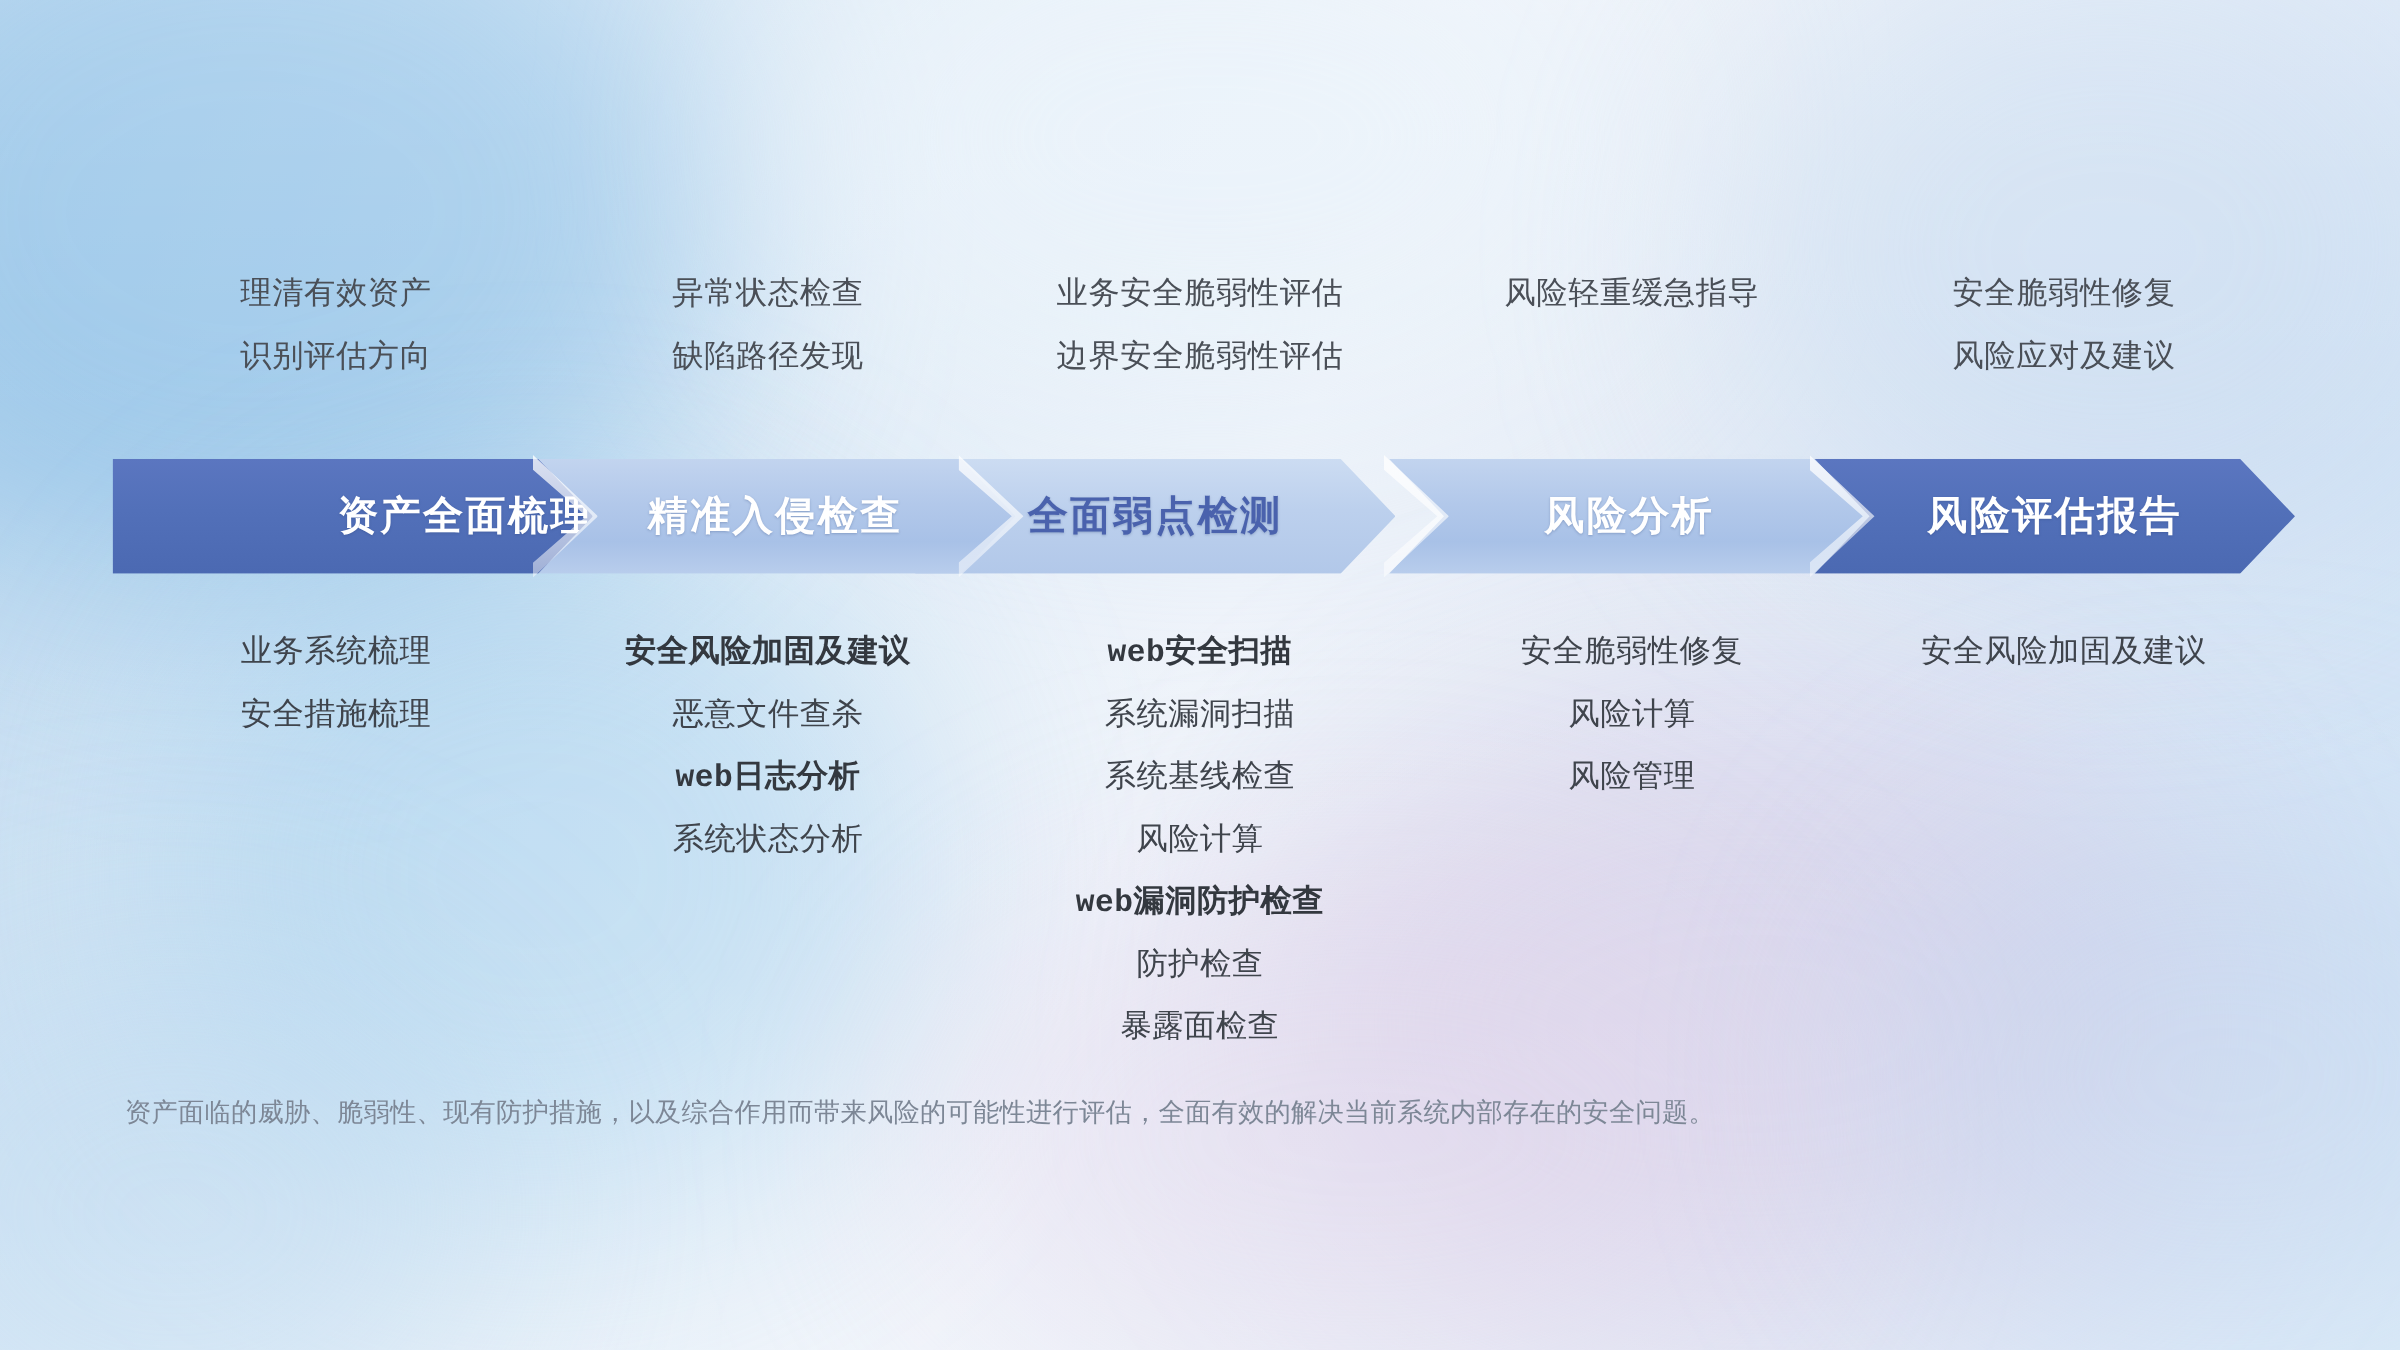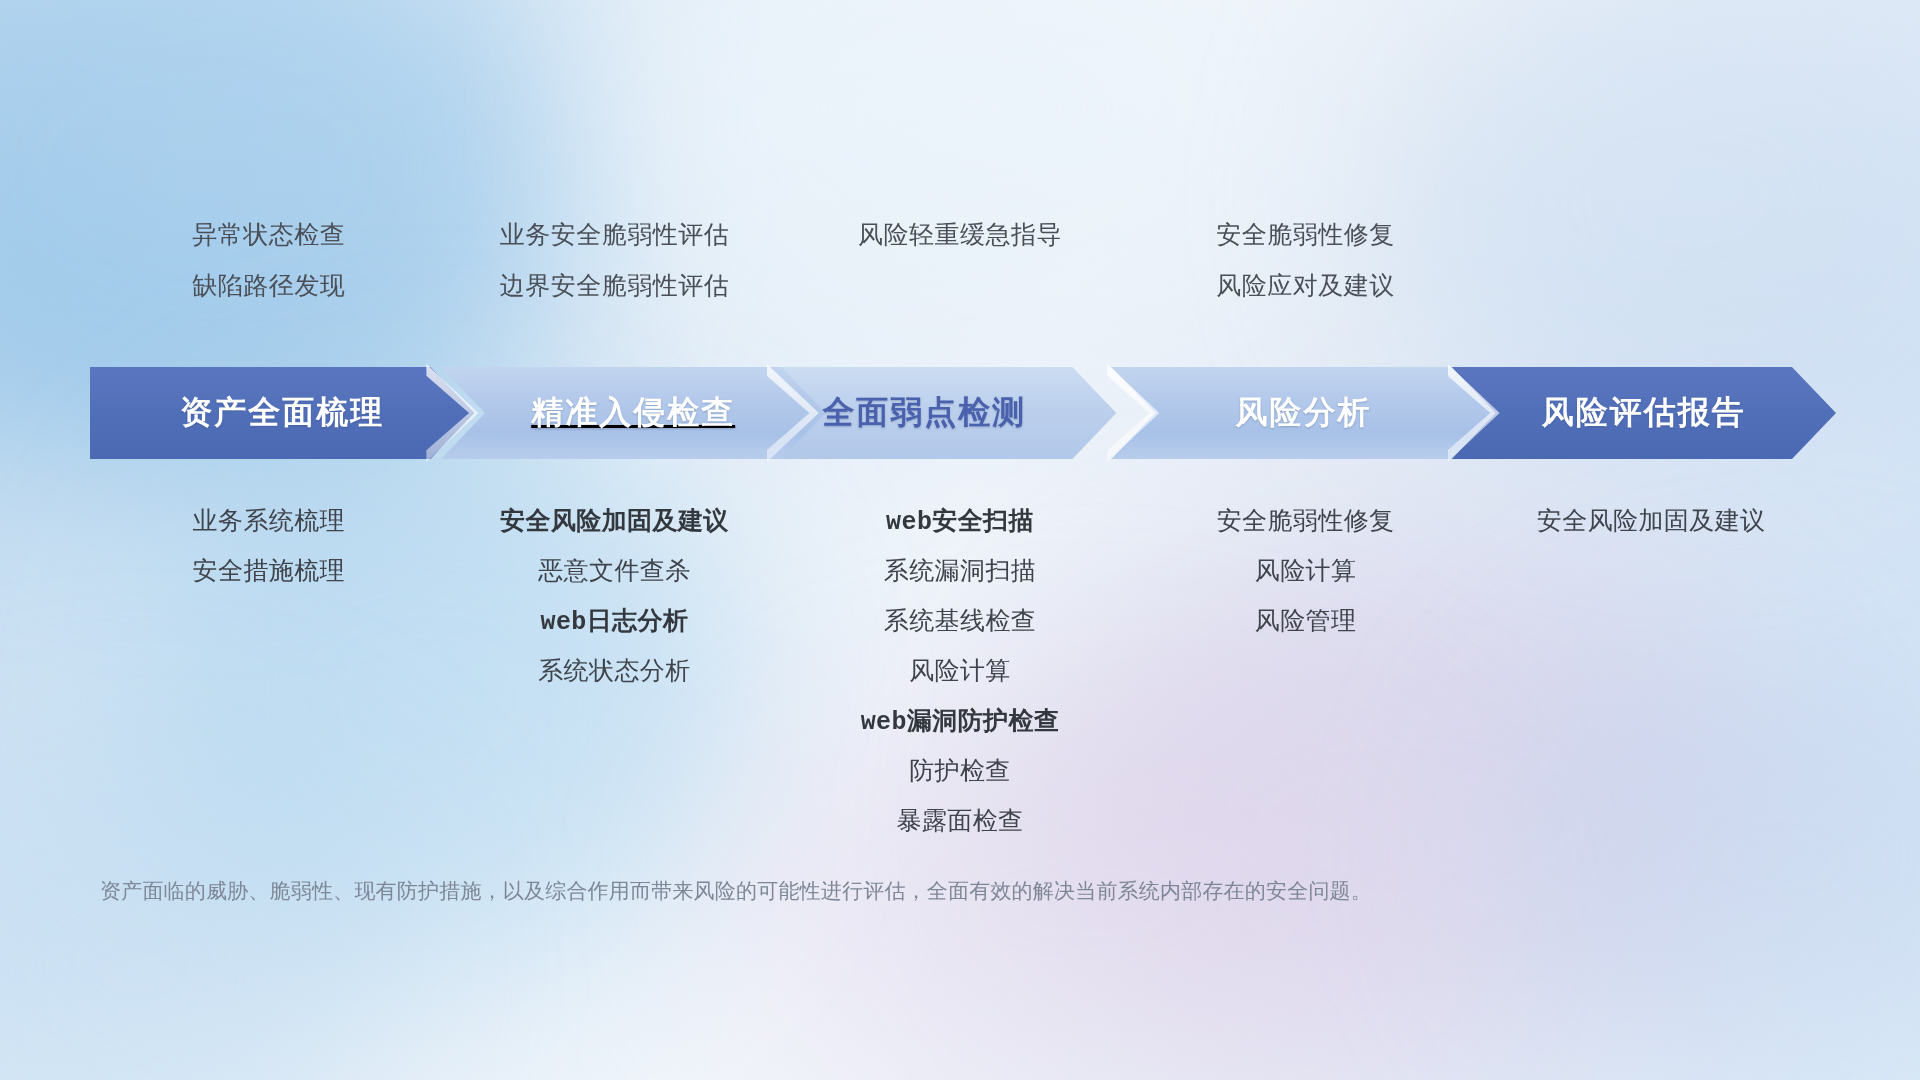--- a/index.html
+++ b/index.html
@@ -37,21 +37,21 @@
     font-size:25px;line-height:1.0;color:#4a4f57;white-space:nowrap;
     letter-spacing:.5px;margin-bottom:26px;font-weight:400;
   }
 
   
   #band{position:absolute;left:90px;top:367px;width:1746px;height:92px;}
   .chev{
     position:absolute;top:0;height:92px;display:flex;align-items:center;justify-content:center;
     clip-path:polygon(0 0, calc(100% - 44px) 0, 100% 50%, calc(100% - 44px) 100%, 0 100%);
   }
-  .chev.first{clip-path:polygon(0 0, calc(100% - 44px) 0, 100% 50%, calc(100% - 44px) 100%, 0 100%);}
+  .chev.first{clip-path:polygon(0 0, calc(100% - 44px) 0, 100% 50%, calc(100% - 44px) 100%, 0 100%);justify-content:flex-end;}
   .chev.mid{clip-path:polygon(0 0, calc(100% - 44px) 0, 100% 50%, calc(100% - 44px) 100%, 0 100%, 44px 50%);}
   .chev.last{clip-path:polygon(0 0, calc(100% - 44px) 0, 100% 50%, calc(100% - 44px) 100%, 0 100%, 44px 50%);}
   .chev .ctext{
     font-size:32px;font-weight:bold;letter-spacing:2px;white-space:nowrap;
     text-shadow:0 1px 2px rgba(40,60,110,.28);
   }
   .dark{background:linear-gradient(180deg,#5b76c0 0%,#5270b9 45%,#4b69b2 100%);}
   .light{background:linear-gradient(180deg,#c2d4ef 0%,#b2c8ea 40%,#a8c1e7 72%,#b8cdec 100%);}
   .light2{background:linear-gradient(180deg,#ccdcf2 0%,#bcd0ed 45%,#b2c8e9 100%);}
   .white-t{color:#ffffff;}
@@ -88,41 +88,45 @@
   <div class="blob b4"></div>
   <div class="blob b5"></div>
   <div class="blob b6"></div>
   <div class="blob b7"></div>
   <div class="blob b8"></div>
   <div class="haze"></div>
 
   <div id="content">
     <div class="row" id="toprow">
         <div class="col">
+          <div class="tline">理清有效资产</div>
+          <div class="tline">识别评估方向</div>
+        </div>
+        <div class="col">
           <div class="tline">异常状态检查</div>
           <div class="tline">缺陷路径发现</div>
         </div>
         <div class="col">
           <div class="tline">业务安全脆弱性评估</div>
           <div class="tline">边界安全脆弱性评估</div>
         </div>
         <div class="col">
           <div class="tline">风险轻重缓急指导</div>
         </div>
         <div class="col">
           <div class="tline">安全脆弱性修复</div>
           <div class="tline">风险应对及建议</div>
         </div>
       </div>
     <div id="band">
         <div class="chev first dark" style="left: 0px; width: 384.4px; z-index: 5;">
           <span class="ctext white-t">资产全面梳理</span>
         </div>
         <div class="sep" style="left: 336.4px; z-index: 9;"></div>
-        <div class="chev mid light" style="left: 351px; width: 384.4px; z-index: 3; text-decoration: underline;">
+        <div class="chev mid light" style="left: 338px; width: 384.4px; z-index: 3;">
           <span class="ctext white-t">精准入侵检查</span>
         </div>
         <div class="sep" style="left: 676.8px; z-index: 9;"></div>
         <div class="chev mid light2" style="left: 642px; width: 384.4px; z-index: 2;">
           <span class="ctext blue-t">全面弱点检测</span>
         </div>
         <div class="sep" style="left: 1017.2px; z-index: 9;"></div>
         <div class="chev mid light" style="left: 1021.2px; width: 384.4px; z-index: 1;">
           <span class="ctext white-t">风险分析</span>
         </div>

